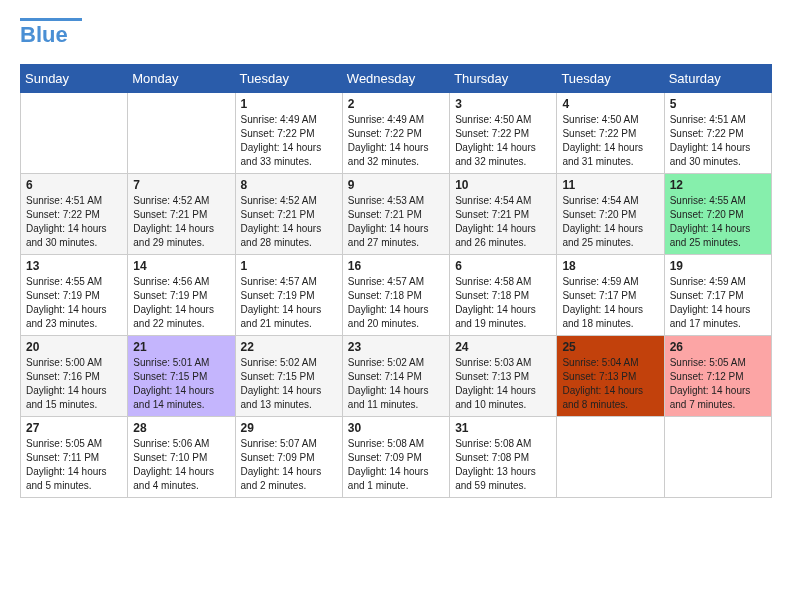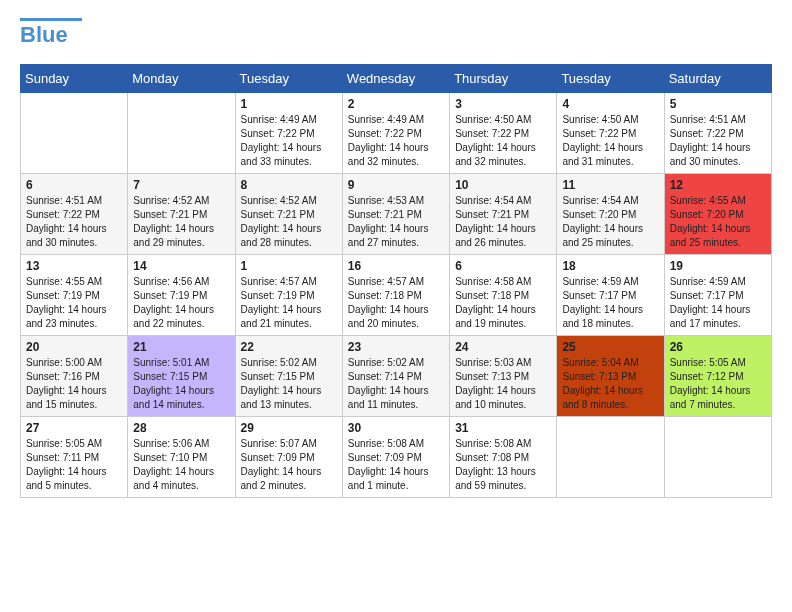--- a/index.html
+++ b/index.html
@@ -139,21 +139,21 @@
           <div class="day-info">Sunrise: 4:53 AM<br>Sunset: 7:21 PM<br>Daylight: 14 hours and 27 minutes.</div>
         </td>
         <td style="background: rgb(245, 245, 245);">
           <span class="day-num">10</span>
           <div class="day-info">Sunrise: 4:54 AM<br>Sunset: 7:21 PM<br>Daylight: 14 hours and 26 minutes.</div>
         </td>
         <td style="background: rgb(245, 245, 245);">
           <span class="day-num">11</span>
           <div class="day-info">Sunrise: 4:54 AM<br>Sunset: 7:20 PM<br>Daylight: 14 hours and 25 minutes.</div>
         </td>
-        <td style="background: #ef4444;">
+        <td style="background: #86efac;">
           <span class="day-num">12</span>
           <div class="day-info">Sunrise: 4:55 AM<br>Sunset: 7:20 PM<br>Daylight: 14 hours and 25 minutes.</div>
         </td>
       </tr>
       <tr>
         <td>
           <span class="day-num">13</span>
           <div class="day-info">Sunrise: 4:55 AM<br>Sunset: 7:19 PM<br>Daylight: 14 hours and 23 minutes.</div>
         </td>
         <td>
@@ -199,21 +199,21 @@
           <div class="day-info">Sunrise: 5:02 AM<br>Sunset: 7:14 PM<br>Daylight: 14 hours and 11 minutes.</div>
         </td>
         <td style="background: rgb(245, 245, 245);">
           <span class="day-num">24</span>
           <div class="day-info">Sunrise: 5:03 AM<br>Sunset: 7:13 PM<br>Daylight: 14 hours and 10 minutes.</div>
         </td>
         <td style="background: #c2410c;">
           <span class="day-num">25</span>
           <div class="day-info">Sunrise: 5:04 AM<br>Sunset: 7:13 PM<br>Daylight: 14 hours and 8 minutes.</div>
         </td>
-        <td style="background: #bef264;">
+        <td style="background: #fca5a5;">
           <span class="day-num">26</span>
           <div class="day-info">Sunrise: 5:05 AM<br>Sunset: 7:12 PM<br>Daylight: 14 hours and 7 minutes.</div>
         </td>
       </tr>
       <tr>
         <td>
           <span class="day-num">27</span>
           <div class="day-info">Sunrise: 5:05 AM<br>Sunset: 7:11 PM<br>Daylight: 14 hours and 5 minutes.</div>
         </td>
         <td>

